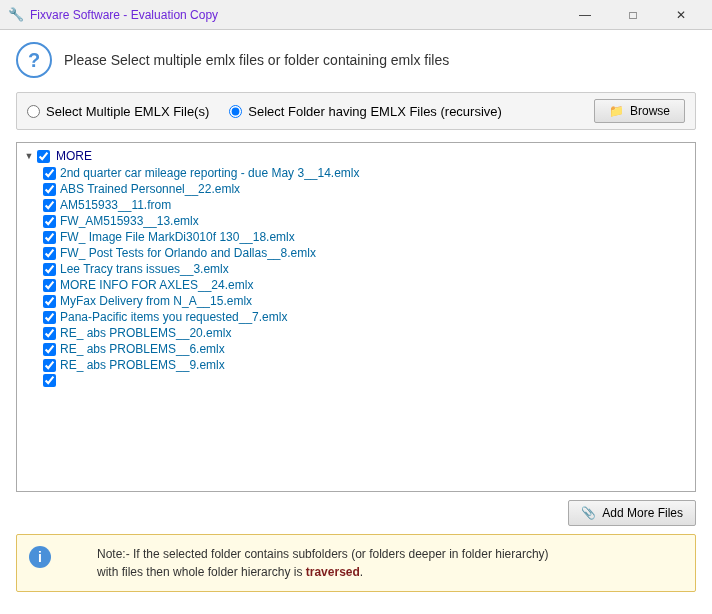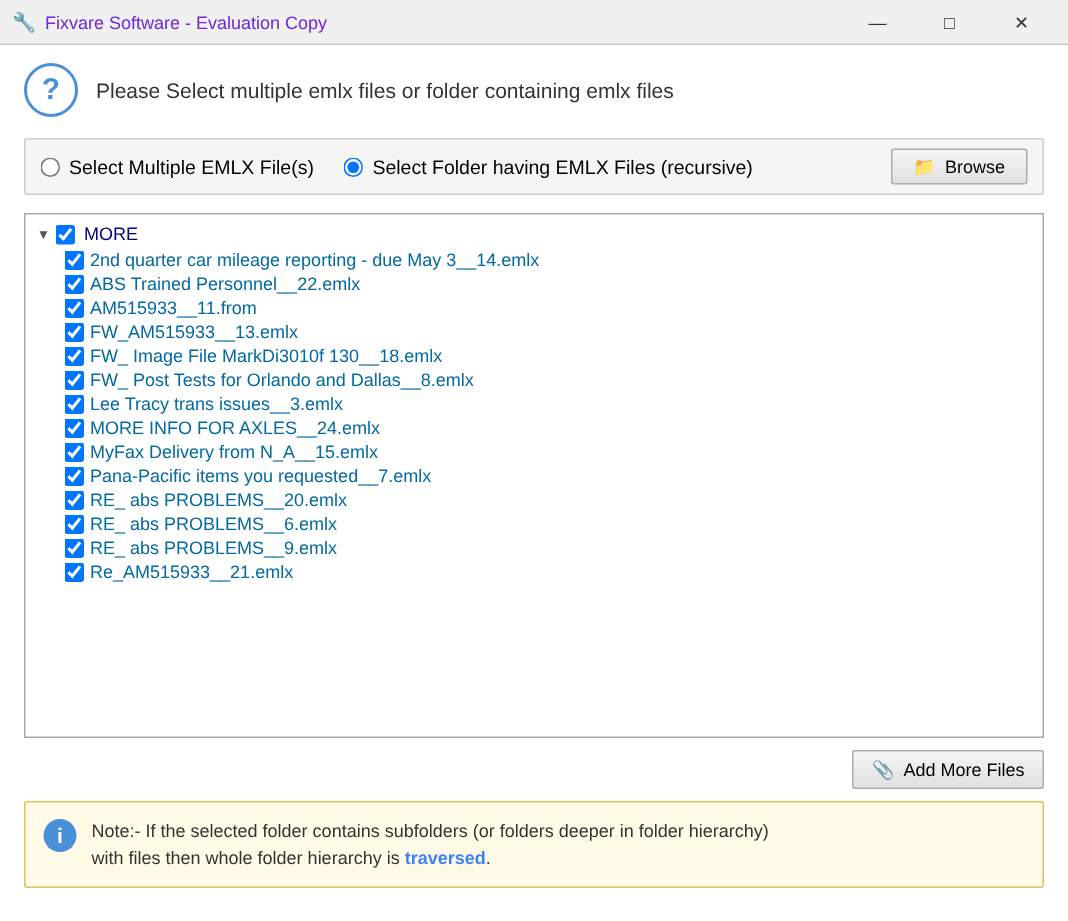--- a/index.html
+++ b/index.html
@@ -208,23 +208,24 @@
       display: flex;
       align-items: center;
       justify-content: center;
       flex-shrink: 0;
       margin-top: 1px;
     }
     .note-text {
       font-size: 12px;
       color: #333;
       line-height: 1.5;
+      margin-left: 36px;
     }
     .note-text span.highlight {
-      color: #3b82f6;
+      color: #7f1d1d;
       font-weight: 600;
     }
 
     
     .tree-container::-webkit-scrollbar { width: 14px; }
     .tree-container::-webkit-scrollbar-track { background: #f0f0f0; border-left: 1px solid #ccc; }
     .tree-container::-webkit-scrollbar-thumb { background: #c0c0c0; border: 1px solid #aaa; }
   </style>
 </head>
 <body>
@@ -318,21 +319,20 @@
           <div class="tree-file-item">
             <input type="checkbox" class="tree-checkbox" checked="" style="">
             <span class="tree-file-label">RE_ abs PROBLEMS__6.emlx</span>
           </div>
           <div class="tree-file-item">
             <input type="checkbox" class="tree-checkbox" checked="" style="">
             <span class="tree-file-label">RE_ abs PROBLEMS__9.emlx</span>
           </div>
           <div class="tree-file-item">
             <input type="checkbox" class="tree-checkbox" checked="" style="">
-            <span class="tree-file-label">Re_AM515933__21.emlx</span>
           </div>
         </div>
     </div>
   </div>
 
   <div class="add-files-row">
     <button class="add-files-btn">
       <span>📎</span>
       <span>Add More Files</span>
     </button>

